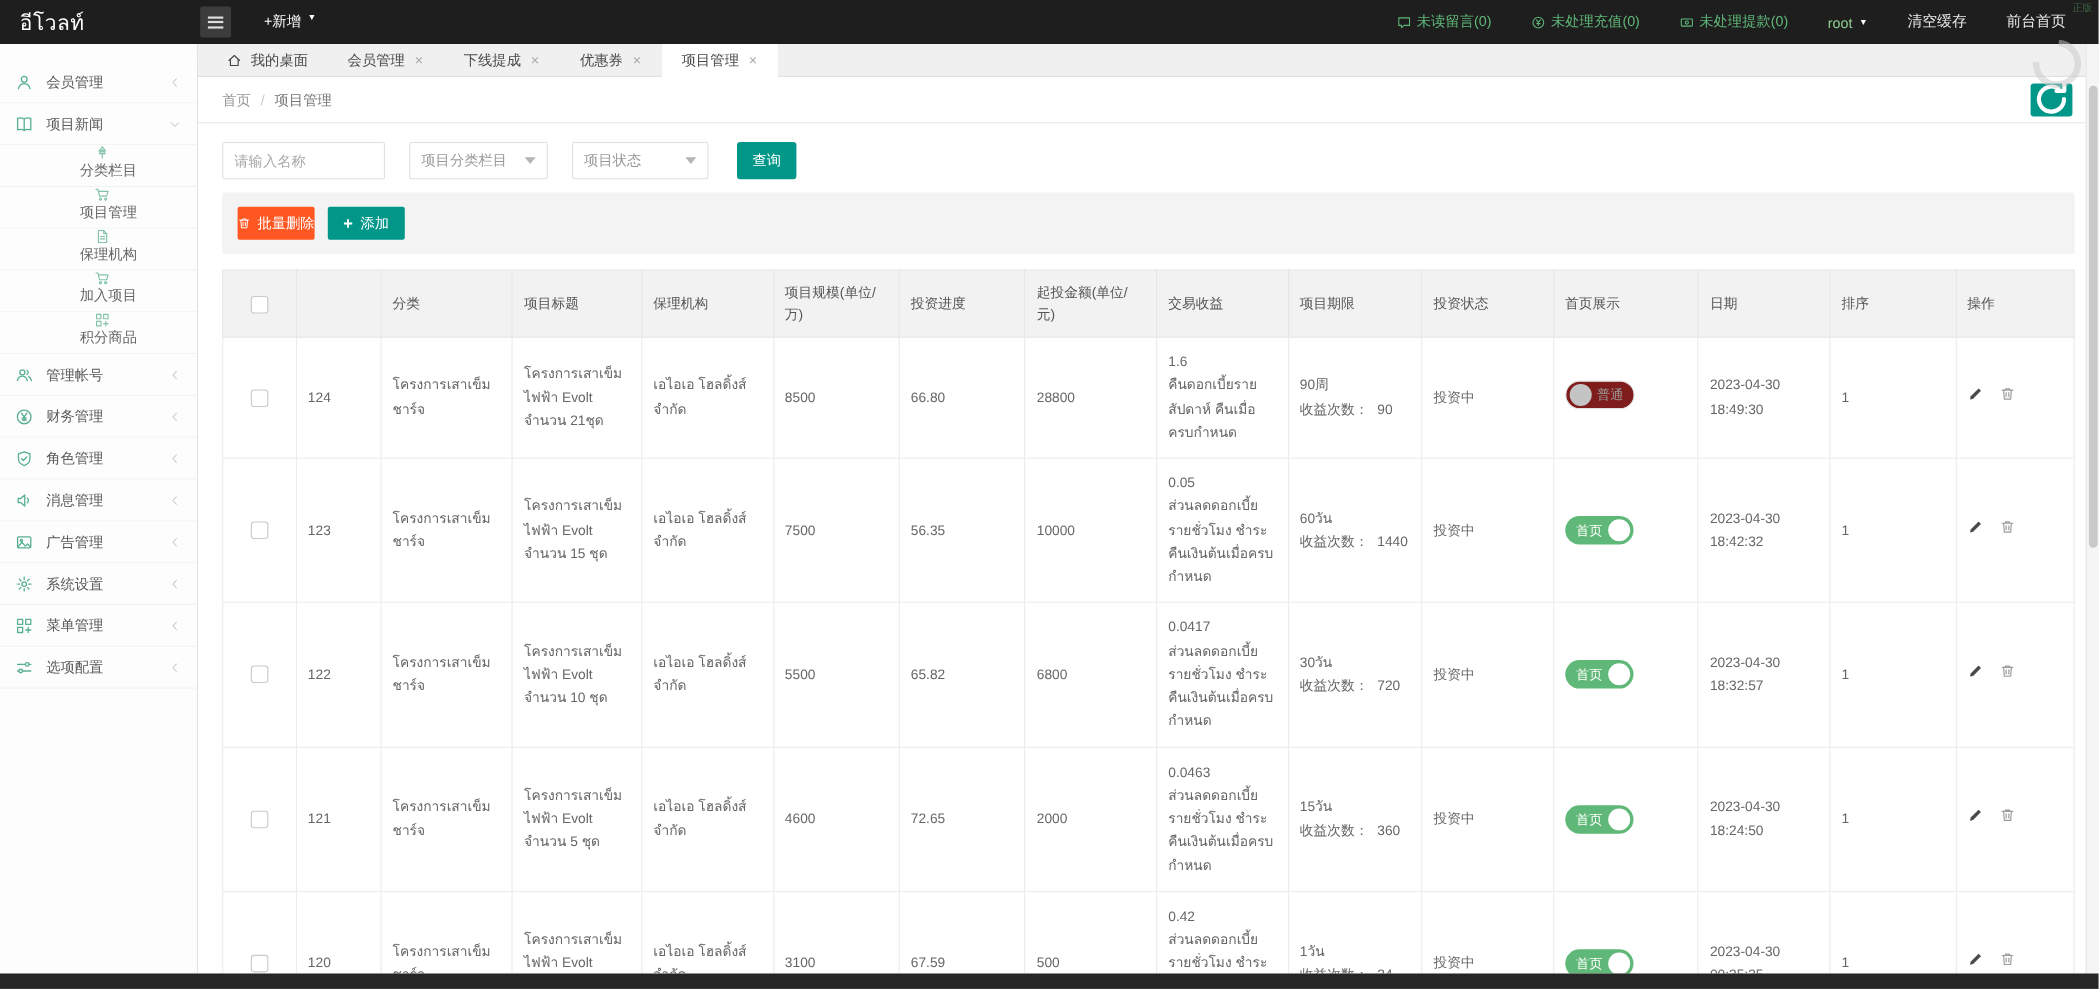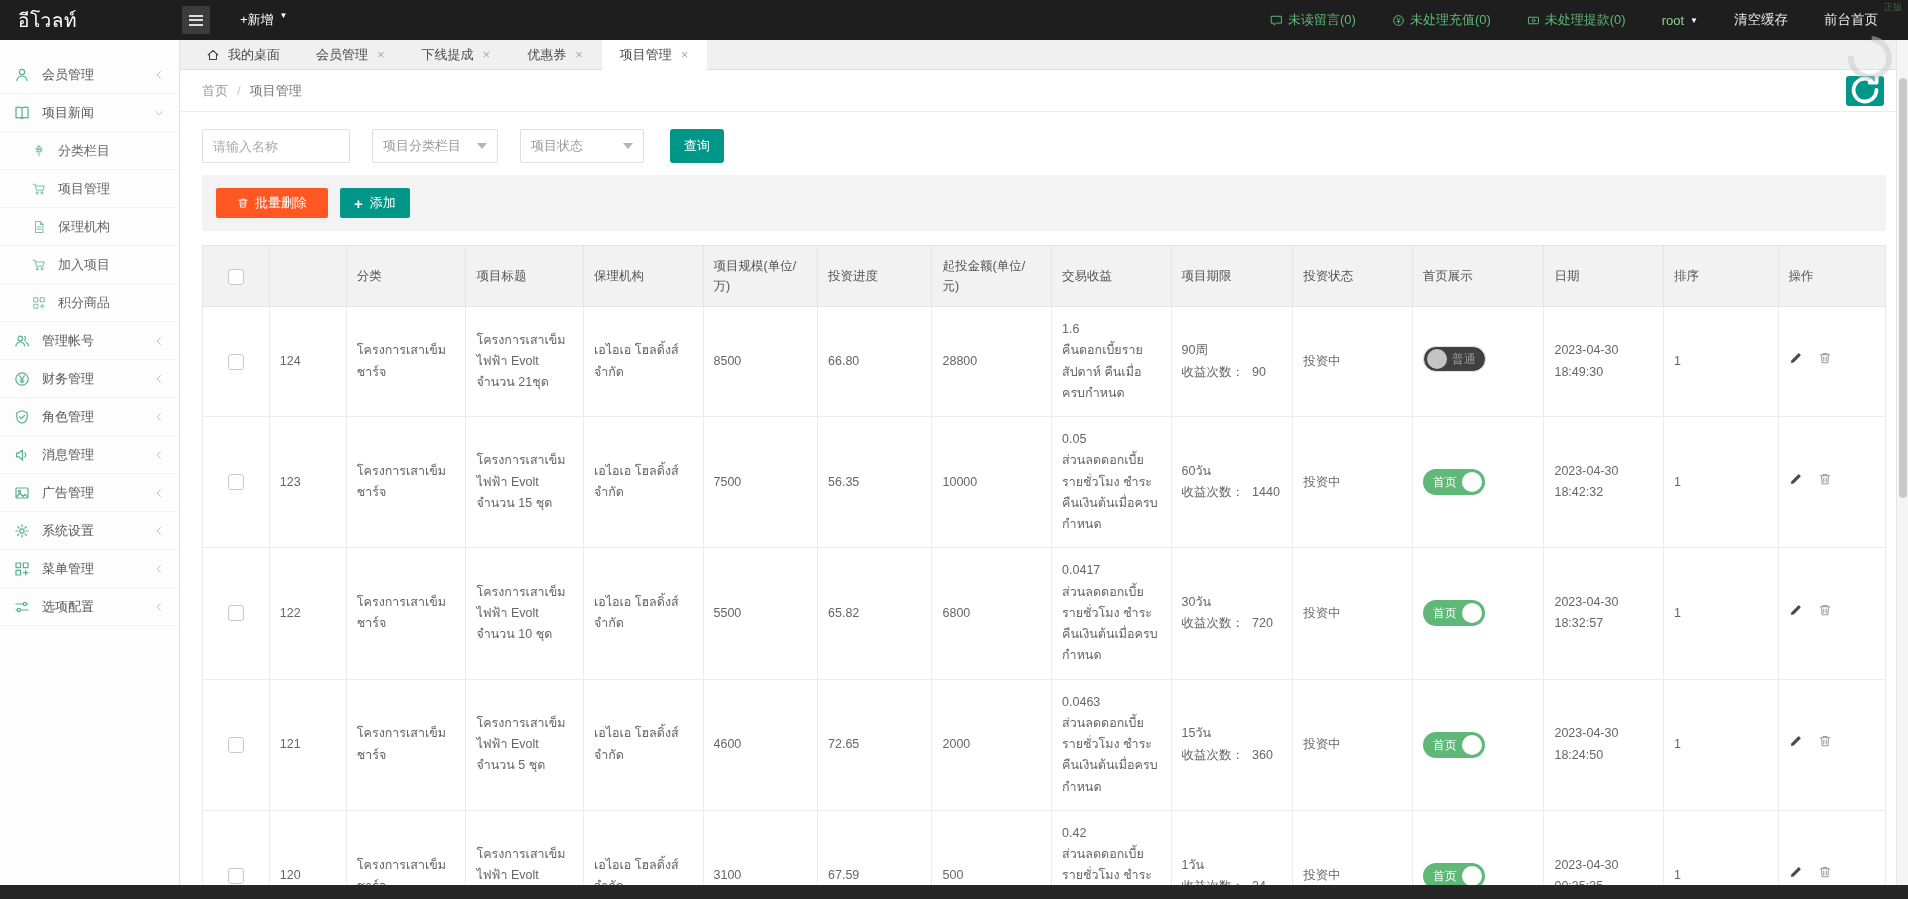--- a/index.html
+++ b/index.html
@@ -24,21 +24,21 @@
   
   .wm-text { position:absolute; top:1px; right:6px; font-size:9px; color:#3f6f46; opacity:.85; z-index:6; }
   .wm-circle { position:absolute; top:36px; right:16px; width:44px; height:44px; border:6px solid #c9c9c9; border-top-color:transparent; border-radius:50%; transform:rotate(-40deg); opacity:.5; z-index:5; }
 
   
   .frame { display:flex; height:845px; }
   .sidebar { width:180px; background:#fdfdfd; border-right:1px solid #e2e2e2; padding-top:16px; }
   .side-item { height:38px; display:flex; align-items:center; padding:0 14px; border-bottom:1px solid #f2f2f2; color:#595959; font-size:13px; cursor:pointer; background:#fdfdfd; }
   .side-item .sicon { width:16px; height:16px; margin-right:12px; color:#58b093; flex:none; }
   .side-item .sicon svg { width:16px; height:16px; display:block; }
-  .side-item.child { padding-left:32px; color:#666; }
+  .side-item.child { padding-left:32px; color:#666;flex-direction:column; }
   .side-item.child .sicon { width:14px; height:14px; color:#82c2a6; }
   .side-item.child .sicon svg { width:14px; height:14px; }
   .slabel { flex:1; white-space:nowrap; overflow:hidden; }
   .sarrow { color:#b8b8b8; width:12px; height:12px; flex:none; }
   .sarrow svg { width:12px; height:12px; display:block; }
 
   main { flex:1; min-width:0; display:flex; flex-direction:column; background:#ededed; }
 
   
   .tabbar { height:30px; background:#f0f0f0; border-bottom:1px solid #e0e0e0; display:flex; align-items:stretch; padding-left:8px; flex:none; }
@@ -62,37 +62,37 @@
   .filters { display:flex; align-items:center; gap:22px; padding:13px 0 12px; }
   .f-input { width:148px; height:34px; border:1px solid #e0e0e0; border-radius:2px; padding:0 10px; font-size:13px; color:#666; outline:none; font-family:inherit; }
   .f-input::placeholder { color:#a9a9a9; }
   .f-select { height:34px; border:1px solid #e0e0e0; border-radius:2px; background:#fff; display:flex; align-items:center; justify-content:space-between; padding:0 10px; color:#999; font-size:13px; cursor:pointer; }
   .f-select.w1 { width:126px; }
   .f-select.w2 { width:124px; }
   .tri-down { width:0; height:0; border-left:5px solid transparent; border-right:5px solid transparent; border-top:6px solid #b5b5b5; }
   .btn-search { width:54px; height:34px; background:#009688; color:#fff; border:none; border-radius:3px; font-size:13px; margin-left:4px; cursor:pointer; font-family:inherit; }
 
   .toolbar { background:#f3f3f3; border-radius:2px; padding:13px 14px; display:flex; gap:12px; margin-bottom:14px; }
-  .btn-danger { height:30px; background:#FF5722; color:#fff; border:none; border-radius:2px; padding:0 21px; display:flex; align-items:center; gap:6px; font-size:13px; cursor:pointer; font-family:inherit; }
+  .btn-danger { height:30px; background:#FF5722; color:#fff; border:none; border-radius:2px; padding:0 0; display:flex; align-items:center; gap:6px; font-size:13px; cursor:pointer; font-family:inherit; }
   .btn-danger svg { width:12px; height:12px; }
   .btn-add { height:30px; background:#009688; color:#fff; border:none; border-radius:2px; padding:0 14px; display:flex; align-items:center; gap:7px; font-size:13px; cursor:pointer; font-family:inherit; }
   .plus { font-size:15px; font-weight:bold; line-height:1; }
 
   
   table { width:100%; border-collapse:collapse; table-layout:fixed; }
   th { background:#f2f2f2; border:1px solid #e5e5e5; padding:10px; font-weight:normal; color:#555; text-align:left; font-size:12.5px; line-height:1.6; }
   td { background:#fff; border:1px solid #ececec; padding:12px 10px; color:#666; font-size:12.5px; line-height:1.7; vertical-align:middle; word-break:break-word; }
   .c-check { text-align:center; }
   .checkbox { display:inline-block; width:16px; height:16px; border:1px solid #c9c9c9; border-radius:3px; background:#fff; cursor:pointer; vertical-align:middle; }
   .times-val { margin-left:8px;text-align:right; }
 
   .toggle { display:inline-flex; align-items:center; height:26px; min-width:58px; border-radius:13px; padding:0 3px; gap:5px; cursor:pointer; }
   .toggle .knob { width:20px; height:20px; border-radius:50%; flex:none; }
   .toggle .tlabel { font-size:12px; line-height:1; }
-  .toggle.off { background:#404040; border:1px solid #e3e3e3; }
+  .toggle.off { background:#7f1d1d; border:1px solid #e3e3e3; }
   .toggle.off .knob { order:1; background:#c4c4c4; }
   .toggle.off .tlabel { order:2; color:#999; padding-right:6px; }
   .toggle.on { background:#5FB878; }
   .toggle.on .tlabel { order:1; color:#fff; padding-left:7px; }
   .toggle.on .knob { order:2; background:#fff; }
 
   .op { display:inline-block; width:14px; height:14px; margin-right:12px; cursor:pointer; color:#4a4a4a; }
   .op.del { color:#9a9a9a; }
   .op svg { width:14px; height:14px; display:block; }
 

